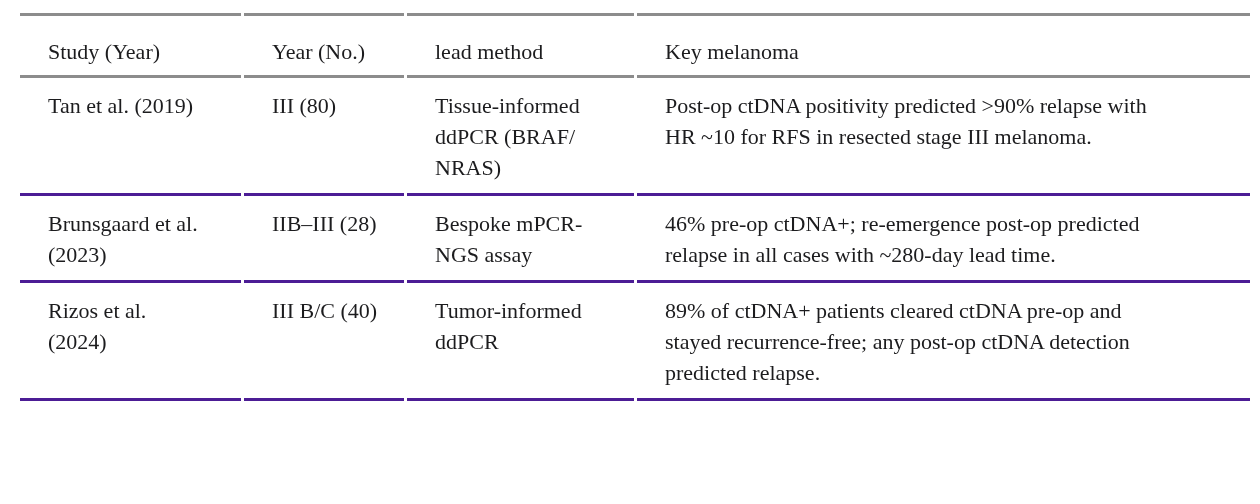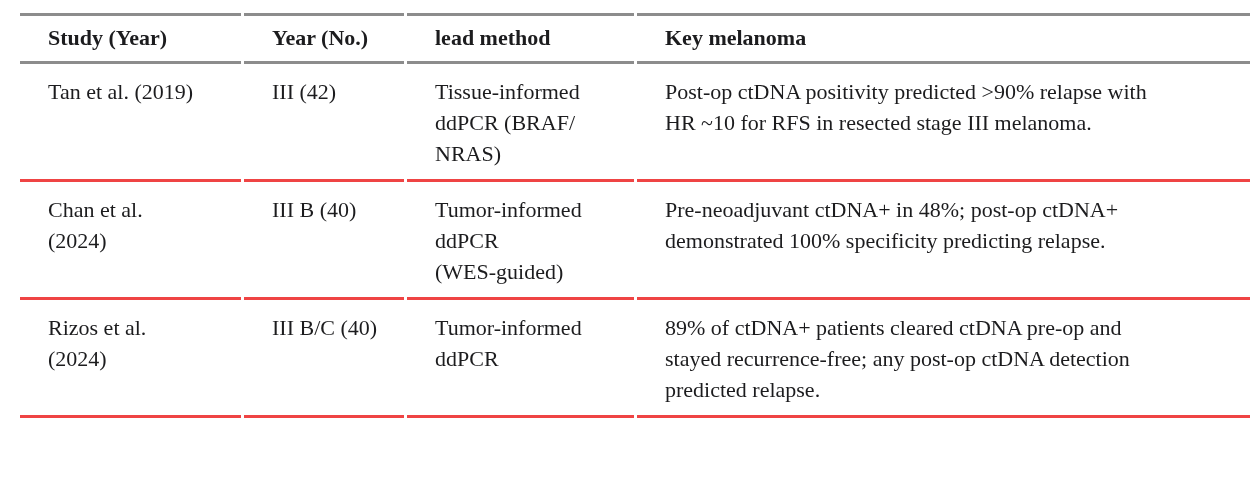--- a/index.html
+++ b/index.html
@@ -27,29 +27,29 @@
   th, td {
     box-sizing: border-box;
     text-align: left;
     vertical-align: top;
     white-space: pre-line;
     font-size: 22px;
     line-height: 31px;
     padding: 12px 6px 10px 28px;
   }
   thead th {
-    font-weight: bold;
+    font-weight: normal;
     line-height: 30px;
-    padding-top: 7px;
+    padding-top: 21px;
     padding-bottom: 8px;
     border-top: 3px solid #8c8c8c;
     border-bottom: 3px solid #8c8c8c;
   }
   tbody td {
-    border-bottom: 3px solid #ef4444;
+    border-bottom: 3px solid #4c1d95;
   }
 </style>
 </head>
 <body>
 
 <div class="page">
   <table class="studies">
     <colgroup>
       <col style="width:221px">
       <col style="width:160px">
@@ -60,36 +60,35 @@
       <tr>
         <th>Study (Year)</th>
         <th>Year (No.)</th>
         <th>lead method</th>
         <th>Key melanoma</th>
       </tr>
     </thead>
     <tbody>
       <tr>
         <td>Tan et al. (2019)</td>
-        <td>III (42)</td>
+        <td>III (80)</td>
         <td>Tissue-informed
 ddPCR (BRAF/
 NRAS)</td>
         <td>Post-op ctDNA positivity predicted &gt;90% relapse with
 HR ~10 for RFS in resected stage III melanoma.</td>
       </tr>
       <tr>
-        <td>Chan et al.
-(2024)</td>
-        <td>III B (40)</td>
-        <td>Tumor-informed
-ddPCR
-(WES-guided)</td>
-        <td>Pre-neoadjuvant ctDNA+ in 48%; post-op ctDNA+
-demonstrated 100% specificity predicting relapse.</td>
+        <td>Brunsgaard et al.
+(2023)</td>
+        <td>IIB–III (28)</td>
+        <td>Bespoke mPCR-
+NGS assay</td>
+        <td>46% pre-op ctDNA+; re-emergence post-op predicted
+relapse in all cases with ~280-day lead time.</td>
       </tr>
       <tr>
         <td>Rizos et al.
 (2024)</td>
         <td>III B/C (40)</td>
         <td>Tumor-informed
 ddPCR</td>
         <td>89% of ctDNA+ patients cleared ctDNA pre-op and
 stayed recurrence-free; any post-op ctDNA detection
 predicted relapse.</td>

